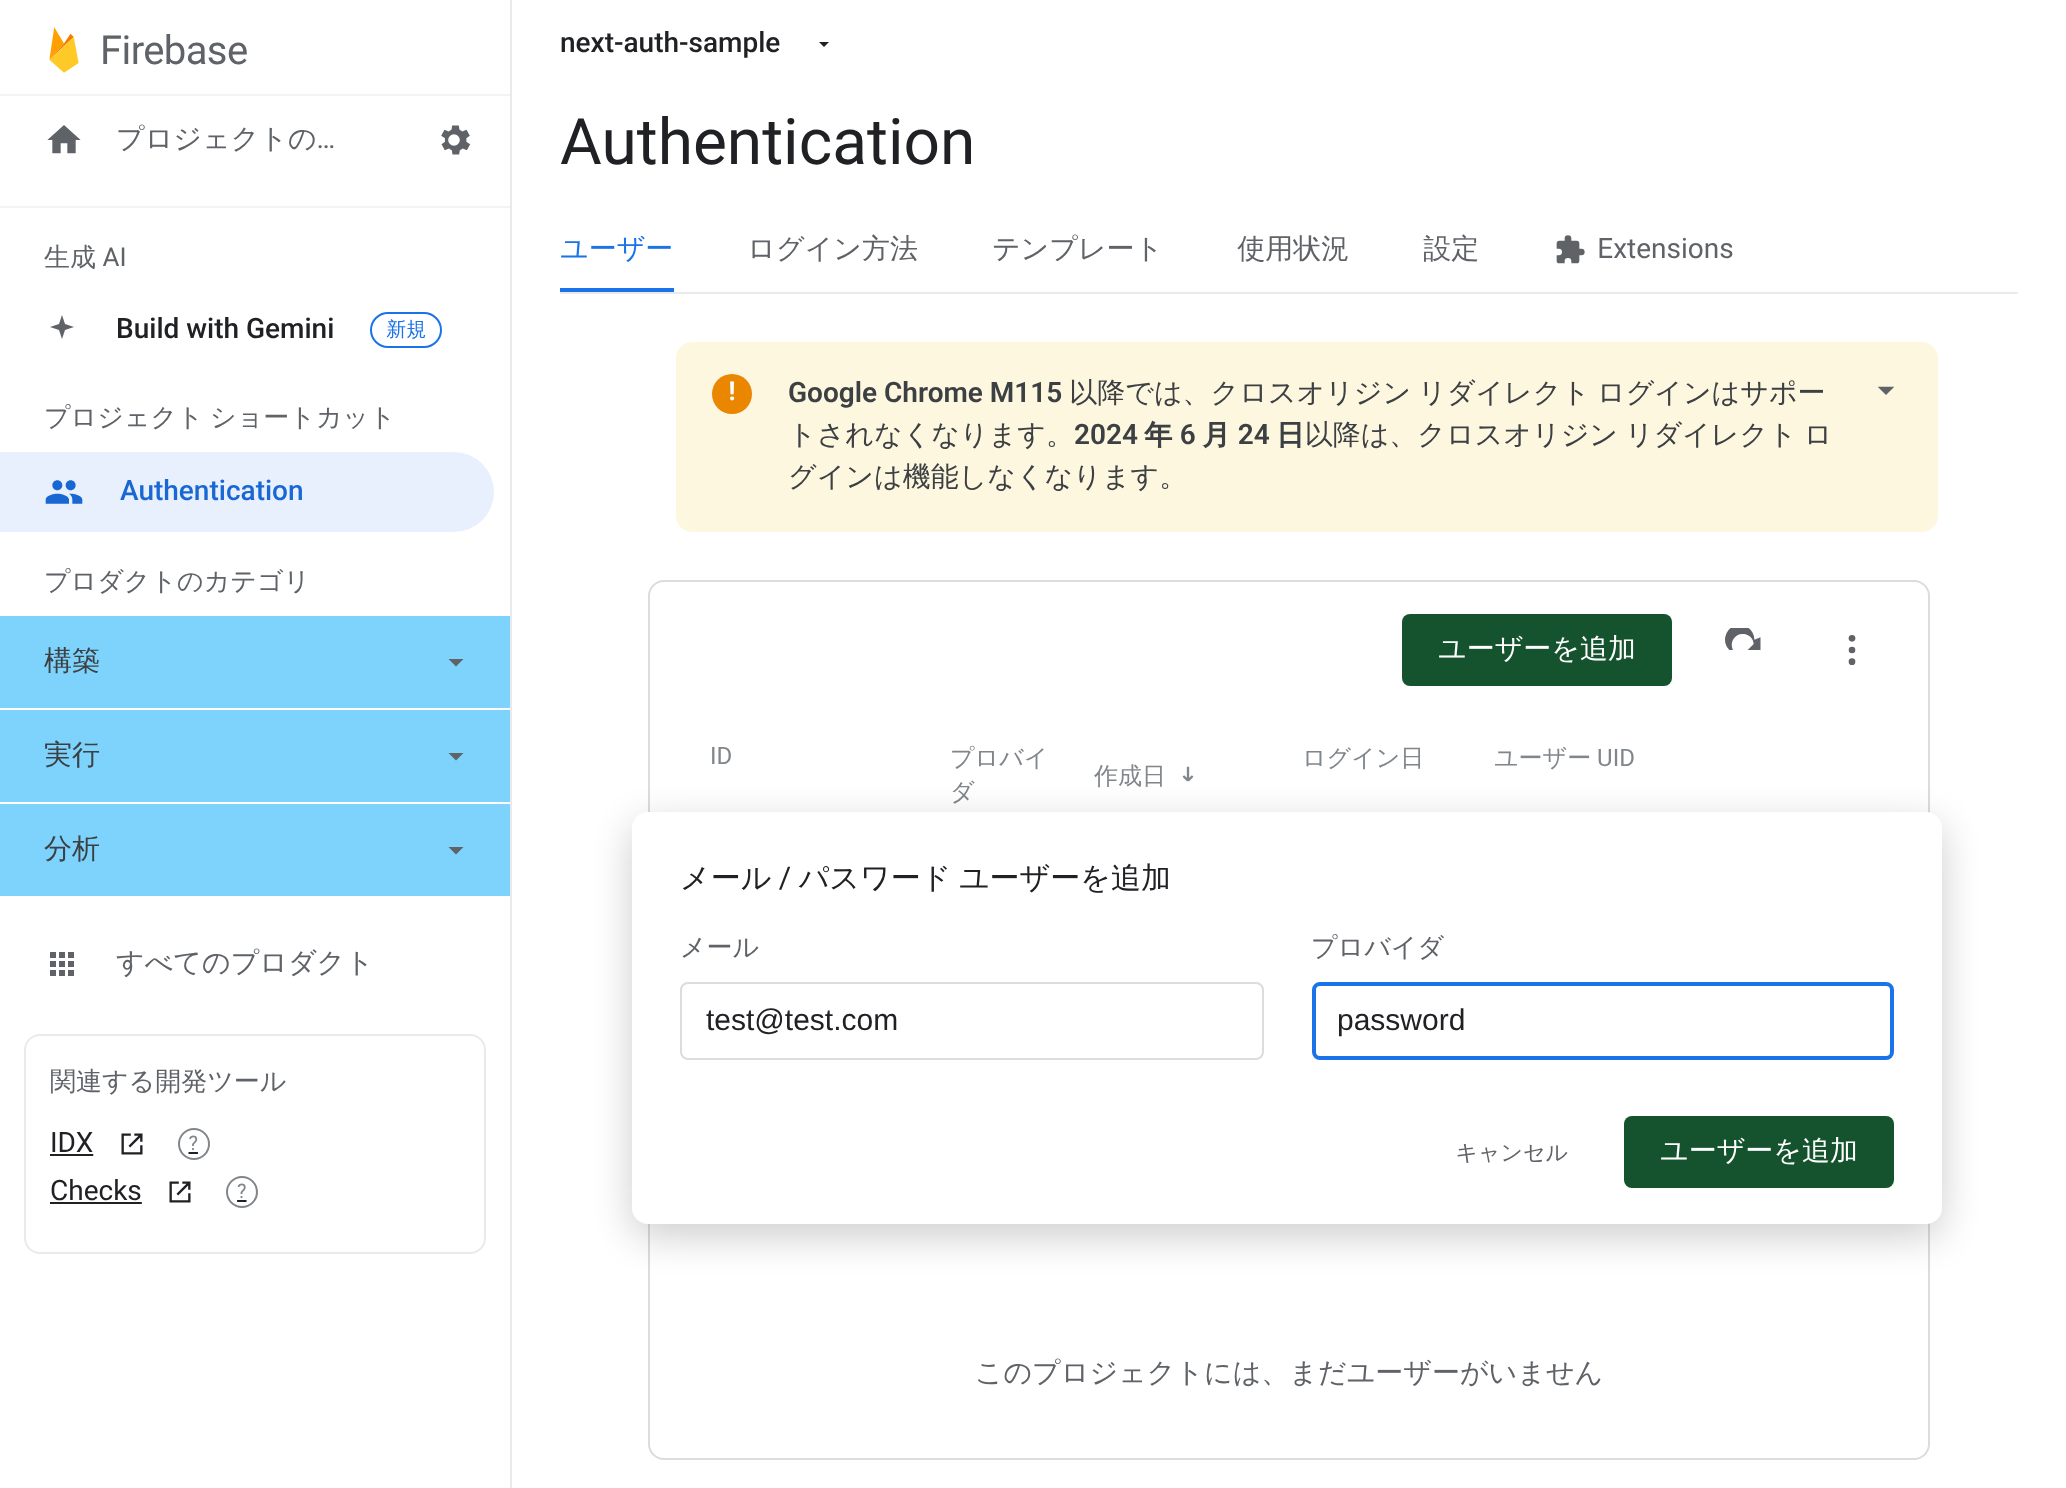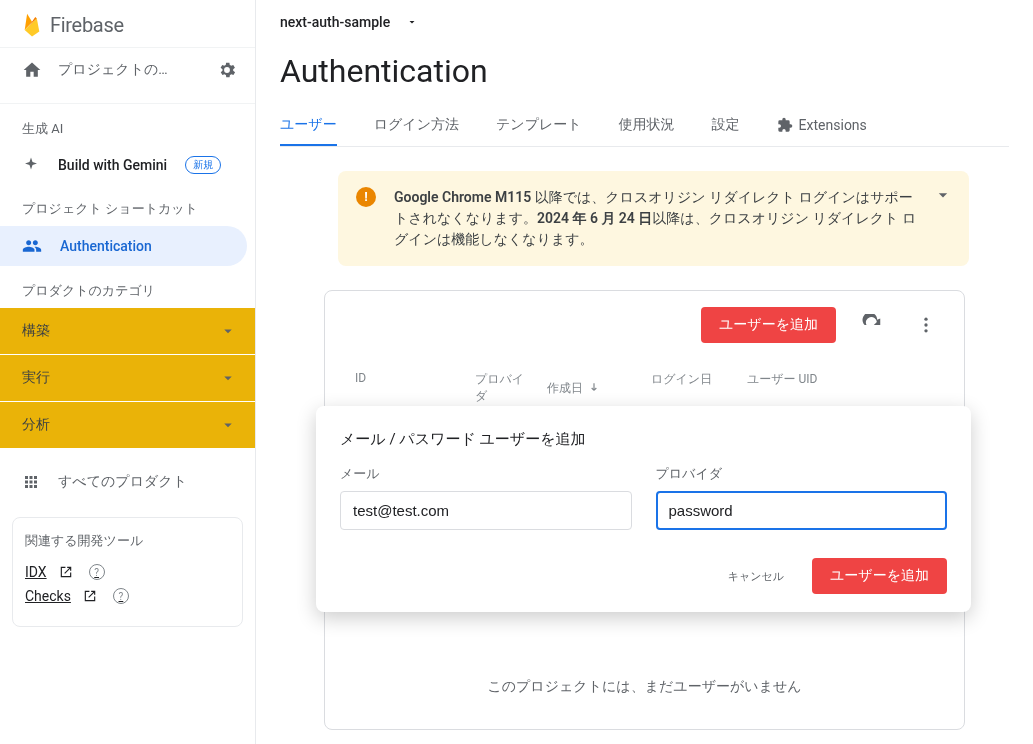--- a/index.html
+++ b/index.html
@@ -9,38 +9,38 @@
 .logo-row { display: flex; align-items: center; padding: 10px 16px 8px 22px; gap: 8px; border-bottom: 1px solid #f1f3f4; height: 48px; }
 .logo-text { font-size: 20px; color: #5f6368; font-weight: 400; letter-spacing: -0.3px; }
 .proj-row { display: flex; align-items: center; justify-content: space-between; padding: 14px 18px 26px 22px; border-bottom: 1px solid #f1f3f4; height: 56px; }
 .proj-left { display: flex; align-items: center; gap: 16px; color: #5f6368; }
 .proj-name { color: #5f6368; font-size: 14px; white-space: nowrap; overflow: hidden; text-overflow: ellipsis; max-width: 130px; }
 .icon-6 { color: #5f6368; }
 .section-label { padding: 16px 22px 8px 22px; color: #5f6368; font-size: 13px; }
 .nav-item { display: flex; align-items: center; padding: 10px 22px; gap: 18px; color: #5f6368; font-size: 14px; cursor: pointer; border-radius: 0 22px 22px 0; margin-right: 8px; }
 .nav-item.active { background: #e8f0fe; color: #1967d2; font-weight: 500; }
 .badge-new { border: 1px solid #1a73e8; color: #1a73e8; font-size: 10px; padding: 1px 7px; border-radius: 10px; font-weight: 500; }
-.cat-item { display: flex; align-items: center; justify-content: space-between; padding: 14px 18px 14px 22px; background: #eab308; color: #3c4043; font-size: 14px; cursor: pointer; border-bottom: 1px solid #fff; }
+.cat-item { display: flex; align-items: center; justify-content: space-between; padding: 14px 18px 14px 22px; background: #7dd3fc; color: #3c4043; font-size: 14px; cursor: pointer; border-bottom: 1px solid #fff; }
 .tools-box { margin: 16px 12px; border: 1px solid #e8eaed; border-radius: 8px; padding: 14px 12px; background: #fff; }
 .tools-title { color: #5f6368; font-size: 13px; margin-bottom: 14px; }
 .tool-link { display: flex; align-items: center; gap: 12px; color: #202124; font-size: 14px; margin: 8px 0; text-decoration: underline; cursor: pointer; }
 .help-icon { width: 16px; height: 16px; border: 1.5px solid #80868b; border-radius: 50%; display: inline-flex; align-items: center; justify-content: center; font-size: 10px; color: #80868b; margin-left: 4px; text-decoration: none; }
 .main { flex: 1; padding: 0 24px; position: relative; overflow: hidden; }
 .proj-select { display: flex; align-items: center; gap: 16px; padding: 14px 0; color: #202124; font-size: 14px; font-weight: 500; cursor: pointer; }
 .page-title { font-size: 32px; font-weight: 400; padding: 8px 0 16px 0; color: #202124; }
 .tabs { display: flex; gap: 37px; border-bottom: 1px solid #e8eaed; align-items: center; }
 .tab { padding: 10px 0; color: #5f6368; font-size: 14px; cursor: pointer; border-bottom: 2px solid transparent; }
 .tab.active { color: #1a73e8; border-bottom-color: #1a73e8; font-weight: 500; }
 .ext-tab { display: flex; align-items: center; gap: 6px; color: #5f6368; }
 .warning-banner { margin: 24px 40px 0 58px; background: #fef7e0; border-radius: 8px; padding: 16px 48px 16px 56px; position: relative; color: #3c4043; font-size: 14px; line-height: 1.5; }
 .warn-icon { position: absolute; left: 18px; top: 16px; width: 20px; height: 20px; background: #ea8600; border-radius: 50%; color: #fff; display: flex; align-items: center; justify-content: center; font-size: 13px; font-weight: bold; }
 .warn-expand { position: absolute; right: 16px; top: 14px; color: #5f6368; cursor: pointer; }
 .card { margin: 24px 44px 0 44px; background: #fff; border: 1px solid #dadce0; border-radius: 8px; min-height: 440px; position: relative; }
 .card-toolbar { display: flex; justify-content: flex-end; align-items: center; gap: 18px; padding: 16px 20px; }
-.btn-primary { background: #ef4444; color: #fff; border: none; border-radius: 4px; padding: 9px 18px; font-size: 14px; font-weight: 500; cursor: pointer; }
+.btn-primary { background: #14532d; color: #fff; border: none; border-radius: 4px; padding: 9px 18px; font-size: 14px; font-weight: 500; cursor: pointer; }
 .icon-btn { width: 36px; height: 36px; border-radius: 50%; display: flex; align-items: center; justify-content: center; color: #5f6368; cursor: pointer; }
 .table-head { display: flex; padding: 8px 24px; color: #80868b; font-size: 12px; border-bottom: 1px solid #e8eaed; }
 .th { padding: 4px 6px; }
 .th-id { width: 120px; }
 .th-prov { width: 72px; }
 .th-created { width: 104px; display: flex; align-items: center; gap: 4px; }
 .th-login { width: 96px; }
 .th-uid { flex: 1; }
 .empty-msg { text-align: center; padding: 260px 0 0 0; color: #5f6368; font-size: 14px; }
 .dialog { position: absolute; top: 406px; left: 316px; width: 655px; background: #fff; border-radius: 8px; box-shadow: 0 6px 20px rgba(0,0,0,0.2); padding: 24px 24px 18px 24px; z-index: 10; }

